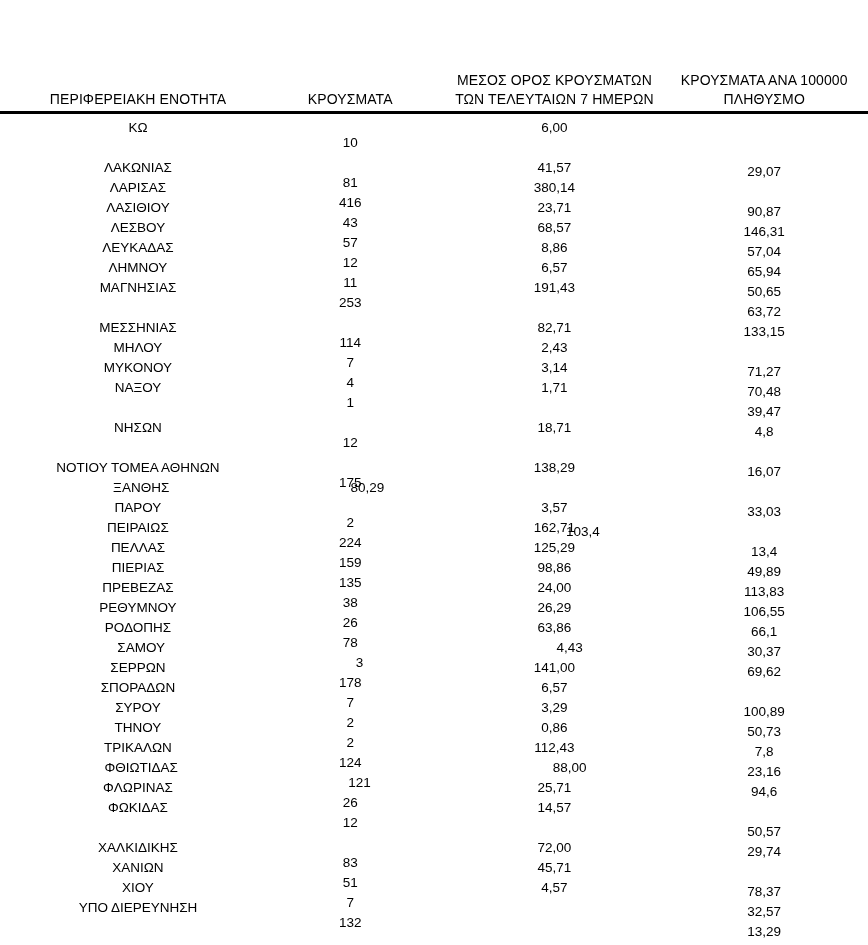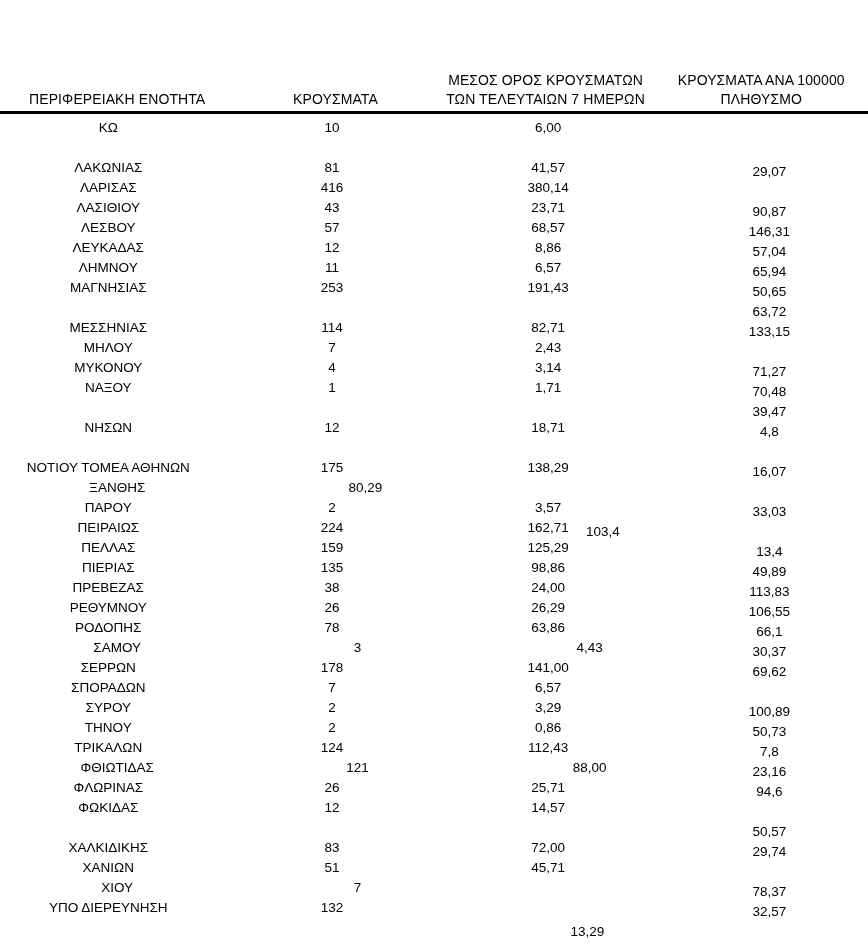--- a/index.html
+++ b/index.html
@@ -26,36 +26,35 @@
     display: flex;
     align-items: flex-end;
   }
   .th {
     font-size: 14px;
     line-height: 19px;
     text-align: center;
     letter-spacing: 0.1px;
   }
   .th span { display: block; }
-  .c1 { width: 27%; }
-  .c2 { width: 23.3%; }
+  .c1 { width: 27%; padding-left: 24px; }
+  .c2 { width: 23.3%; margin-top: 15px; }
   .c3 { width: 25.1%; }
   .c4 { width: 24.6%; margin-top: 44px; }
   .header-rule {
     height: 3px;
     background: #000000;
     margin-top: 2px;
   }
   .tbody {
     padding-top: 4px;
   }
   .tr {
     display: flex;
     height: 20px;
-    gap: 22px;
   }
   .td {
     font-size: 13.5px;
     line-height: 20px;
     text-align: center;
     white-space: nowrap;
   }
   .bottom-rule {
     margin-top: 32px;
     height: 3px;
@@ -351,20 +350,21 @@
   <div class="tr">
     <div class="td c1">ΧΑΝΙΩΝ</div>
     <div class="td c2">51</div>
     <div class="td c3">45,71</div>
     <div class="td c4">32,57</div>
   </div>
 
   <div class="tr">
     <div class="td c1">ΧΙΟΥ</div>
     <div class="td c2">7</div>
+    <div class="td c3">4,57</div>
     <div class="td c4">13,29</div>
   </div>
 
   <div class="tr">
     <div class="td c1">ΥΠΟ ΔΙΕΡΕΥΝΗΣΗ</div>
     <div class="td c2">132</div>
     <div class="td c3"></div>
     <div class="td c4"></div>
   </div>
 </div>

